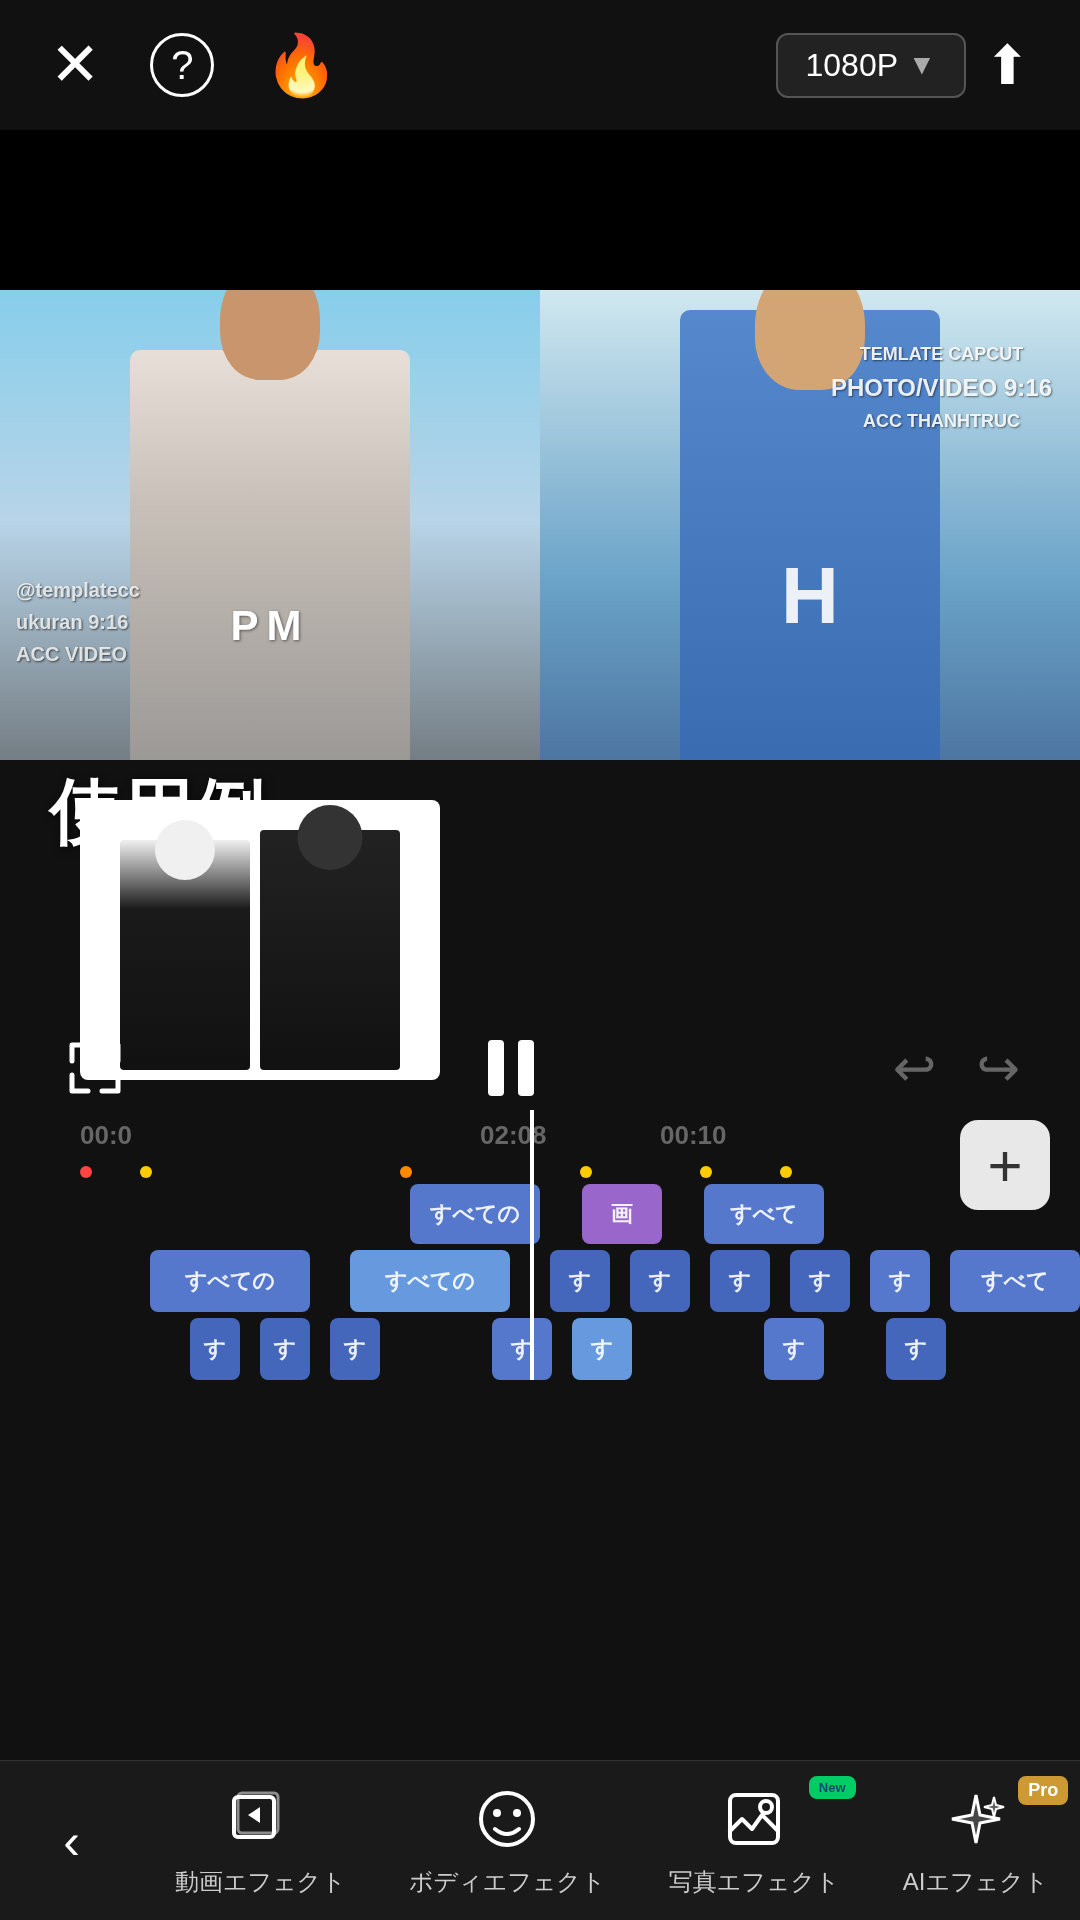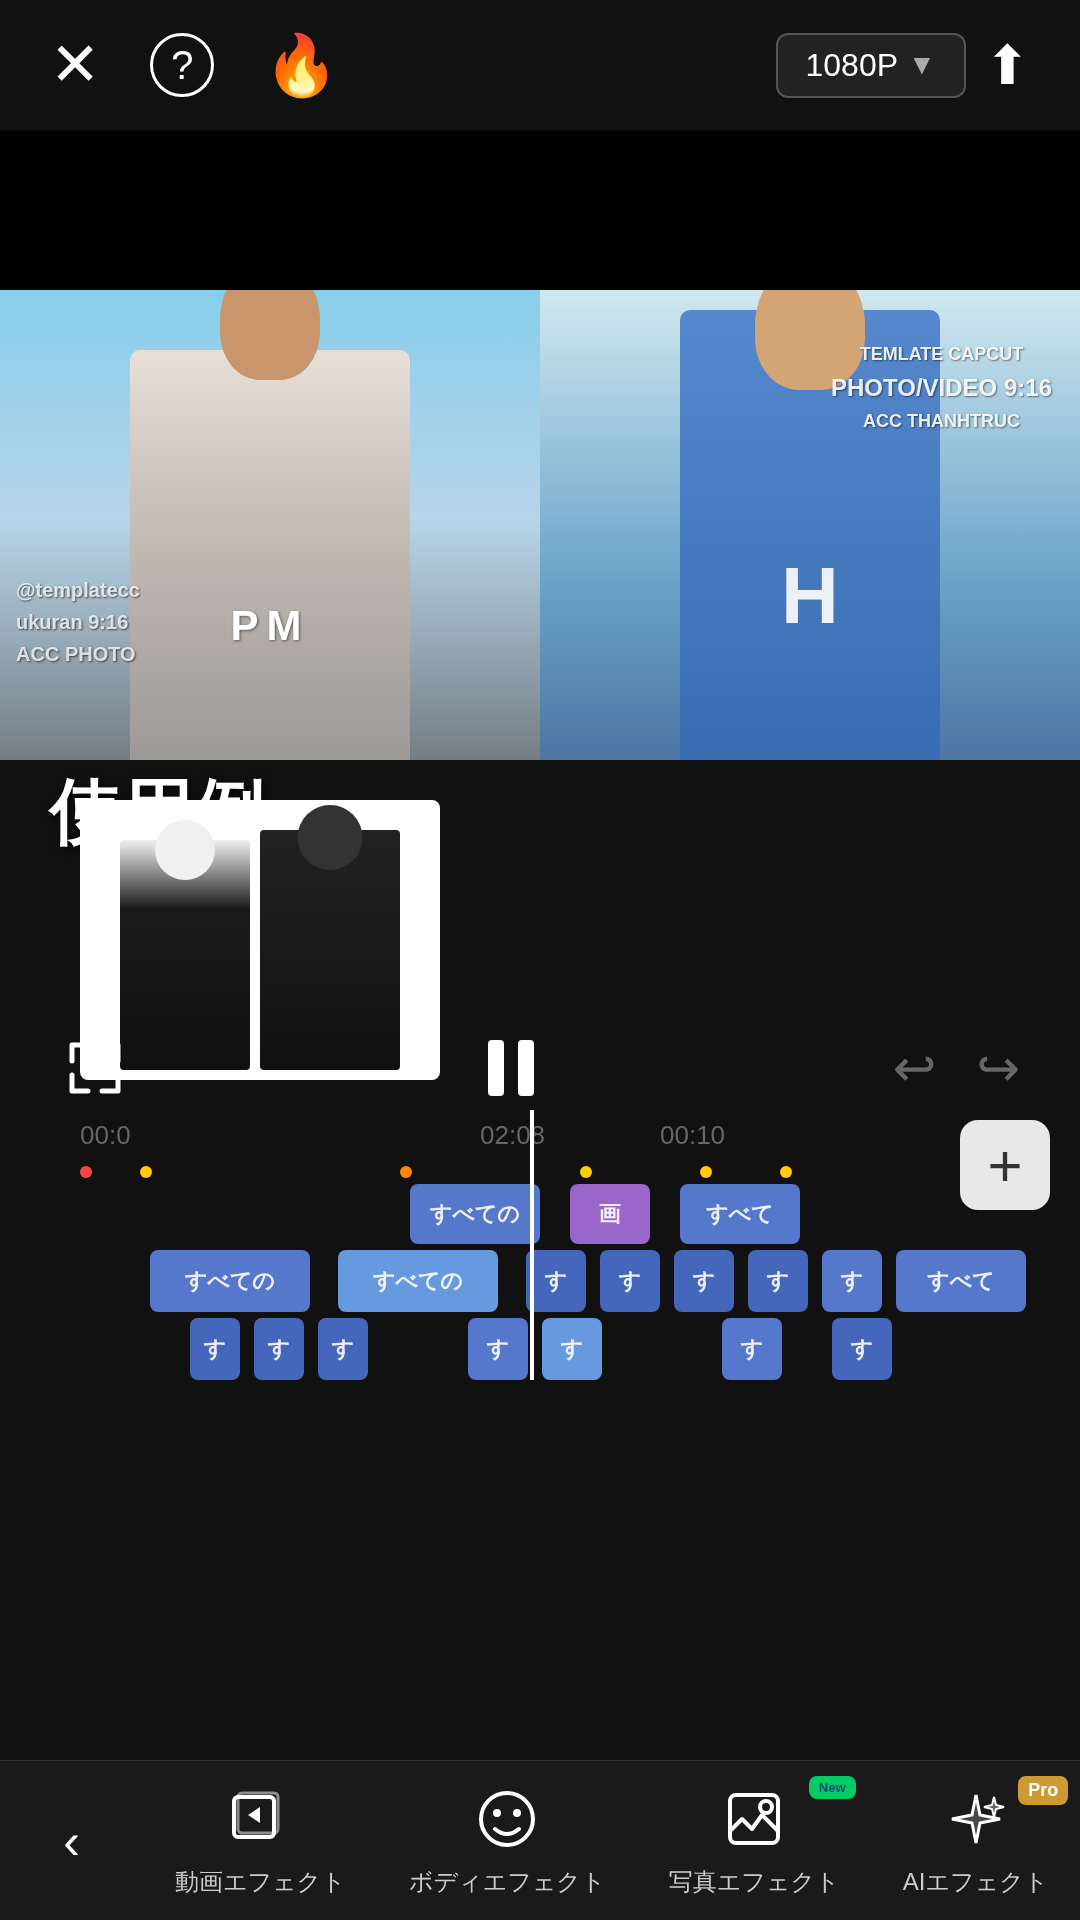--- a/index.html
+++ b/index.html
@@ -215,20 +215,21 @@
       background: #111;
       overflow: hidden;
     }
     .timeline-ruler {
       height: 50px;
       display: flex;
       align-items: center;
       padding: 0 36px;
       gap: 0;
       position: relative;
+      font-weight: bold;
     }
     .ruler-mark {
       font-size: 26px;
       color: #666;
       position: absolute;
     }
     .playhead-line {
       position: absolute;
       left: 530px;
       top: 0;
@@ -248,21 +249,21 @@
       display: flex;
       align-items: center;
       justify-content: center;
       font-size: 60px;
       color: #333;
       cursor: pointer;
       z-index: 10;
     }
     .track-row {
       display: flex;
-      gap: 10px;
+      gap: 16px;
       margin-bottom: 6px;
       padding-left: 10px;
     }
     .track-clip {
       height: 60px;
       border-radius: 8px;
       display: flex;
       align-items: center;
       justify-content: center;
       font-size: 22px;
@@ -379,21 +380,21 @@
 
     <div class="photo-split" style="top:160px;height:580px;">
       <div class="photo-left">
 
         <div style="position:absolute;bottom:0;left:50%;transform:translateX(-50%);width:280px;height:520px;background:linear-gradient(180deg,#e8e0d8 0%,#c8c0b8 30%,#888 100%);border-radius:10px 10px 0 0;"></div>
         <div style="position:absolute;bottom:490px;left:50%;transform:translateX(-50%);width:100px;height:120px;background:#c8956c;border-radius:50% 50% 40% 40%;"></div>
 
         <div style="position:absolute;bottom:200px;left:16px;font-size:20px;color:rgba(255,255,255,0.8);font-weight:bold;text-shadow:1px 1px 2px rgba(0,0,0,0.6);line-height:1.6;">
           <div>@templatecc</div>
           <div>ukuran 9:16</div>
-          <div>ACC PHOTO</div>
+          <div>ACC VIDEO</div>
         </div>
 
         <div style="position:absolute;bottom:220px;left:50%;transform:translateX(-50%);font-size:42px;font-weight:bold;color:#fff;text-shadow:1px 1px 3px rgba(0,0,0,0.5);letter-spacing:8px;">PM</div>
       </div>
       <div class="photo-right">
 
         <div style="position:absolute;top:20px;left:50%;transform:translateX(-50%);width:260px;height:540px;background:linear-gradient(180deg,#5588cc 0%,#4477bb 50%,#3366aa 100%);border-radius:10px 10px 0 0;"></div>
         <div style="position:absolute;top:-30px;left:50%;transform:translateX(-50%);width:110px;height:130px;background:#d4a574;border-radius:50% 50% 40% 40%;"></div>
 
         <div style="position:absolute;top:260px;left:50%;transform:translateX(-50%);font-size:80px;font-weight:bold;color:#fff;opacity:0.9;">H</div>

